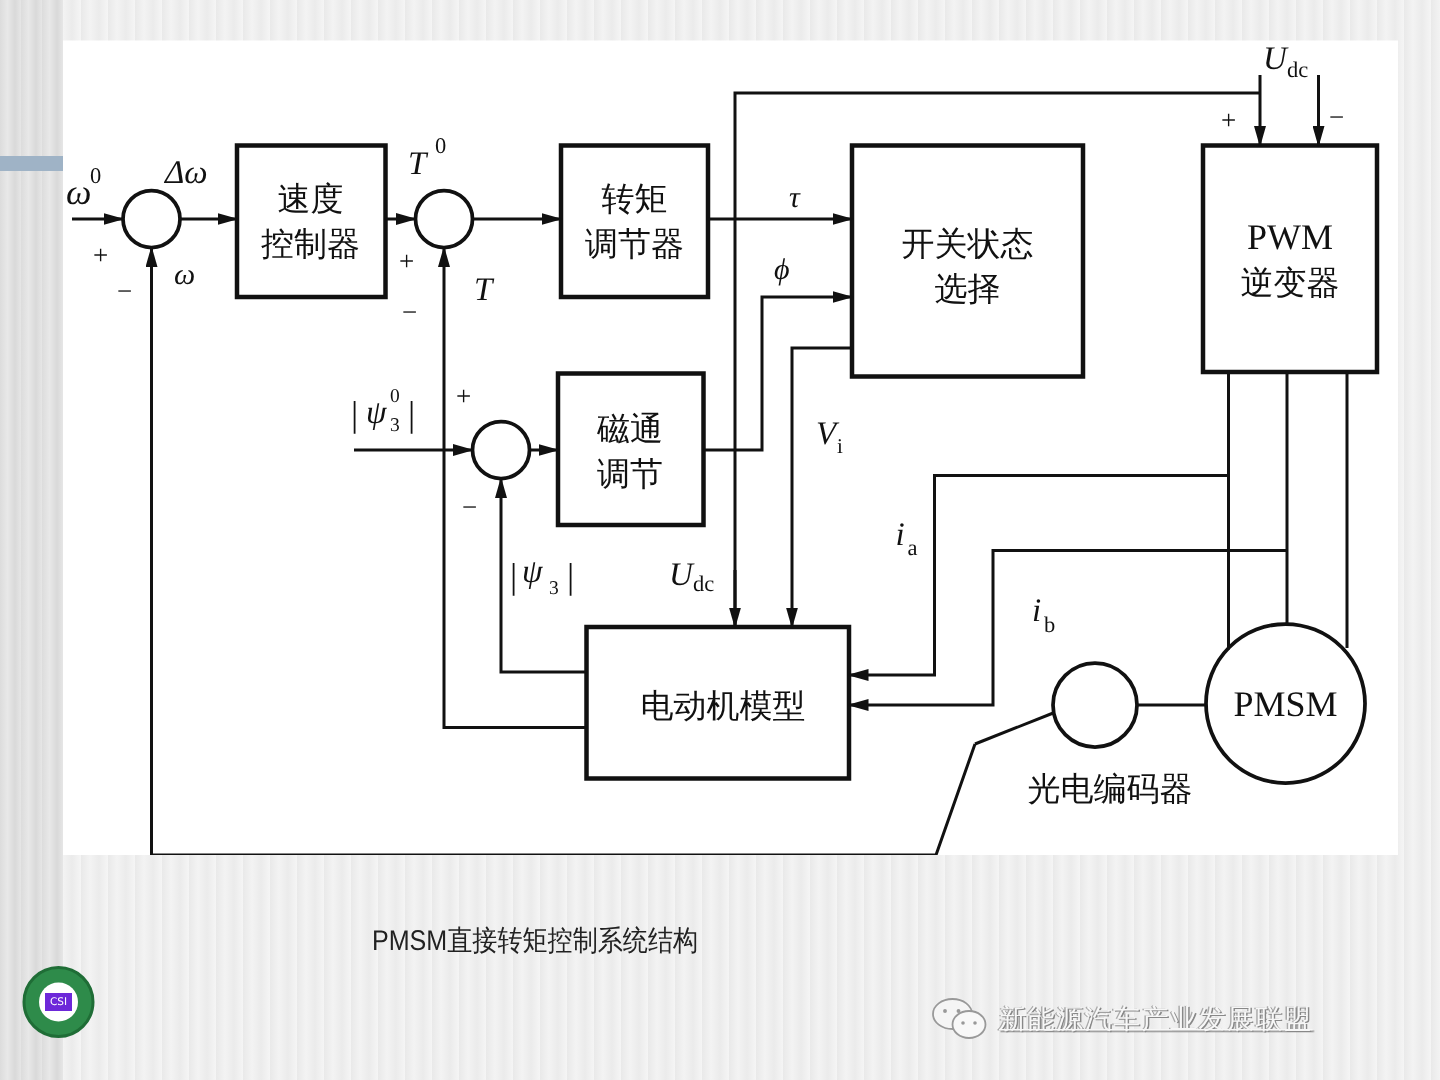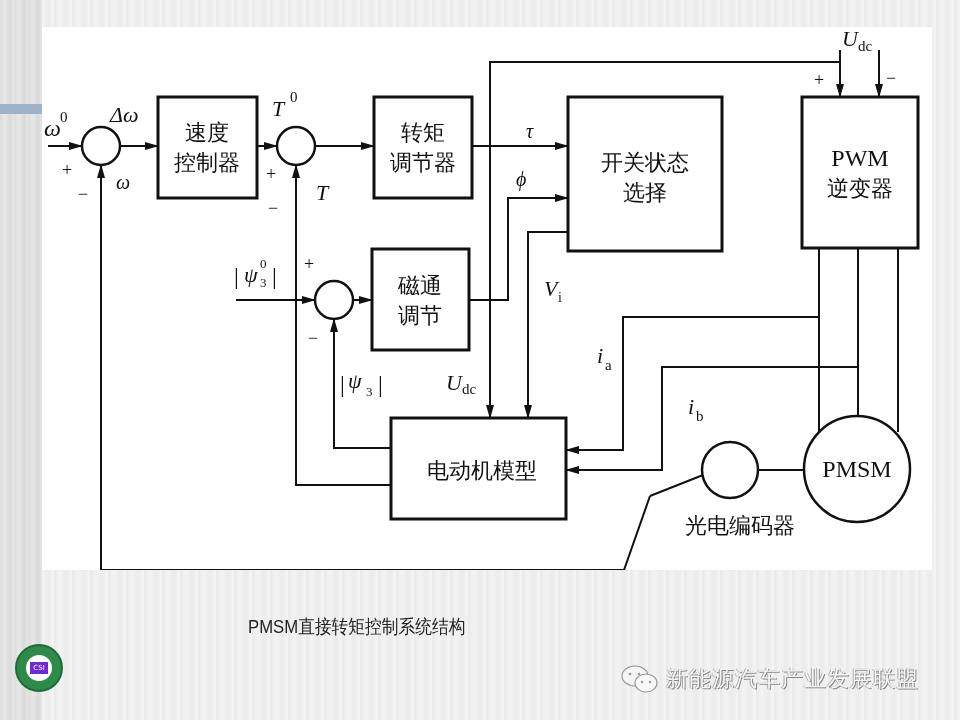--- a/index.html
+++ b/index.html
@@ -41,23 +41,24 @@
   .logo-text {
     position: absolute; left: 4px; top: 7px; width: 18px; height: 12px; background: #6d28d9;
     color: #fff; font-family: "DejaVu Sans", sans-serif; font-size: 7px; line-height: 12px; text-align: center;
   }
   .watermark {
     position: absolute; left: 620px; top: 662px; height: 34px;
     display: flex; align-items: center; gap: 6px;
   }
   .wechat-icon { width: 40px; height: 32px; position: relative; }
   .watermark-text {
-    font-family: "DejaVu Sans", sans-serif; font-size: 22px; color: #f7f7f7;
+    font-family: "DejaVu Sans", sans-serif; font-size: 18px; color: #f7f7f7;
     text-shadow: 1px 1px 0 #888, -1px 0 0 #aaa;
     letter-spacing: 1px;
+    text-decoration: underline;
   }
 </style>
 </head>
 <body>
 
 <div class="left-band"></div>
 <div class="accent-bar"></div>
 
 <div class="canvas">
   <svg class="diagram" width="890" height="543" viewBox="42 27 890 543">

